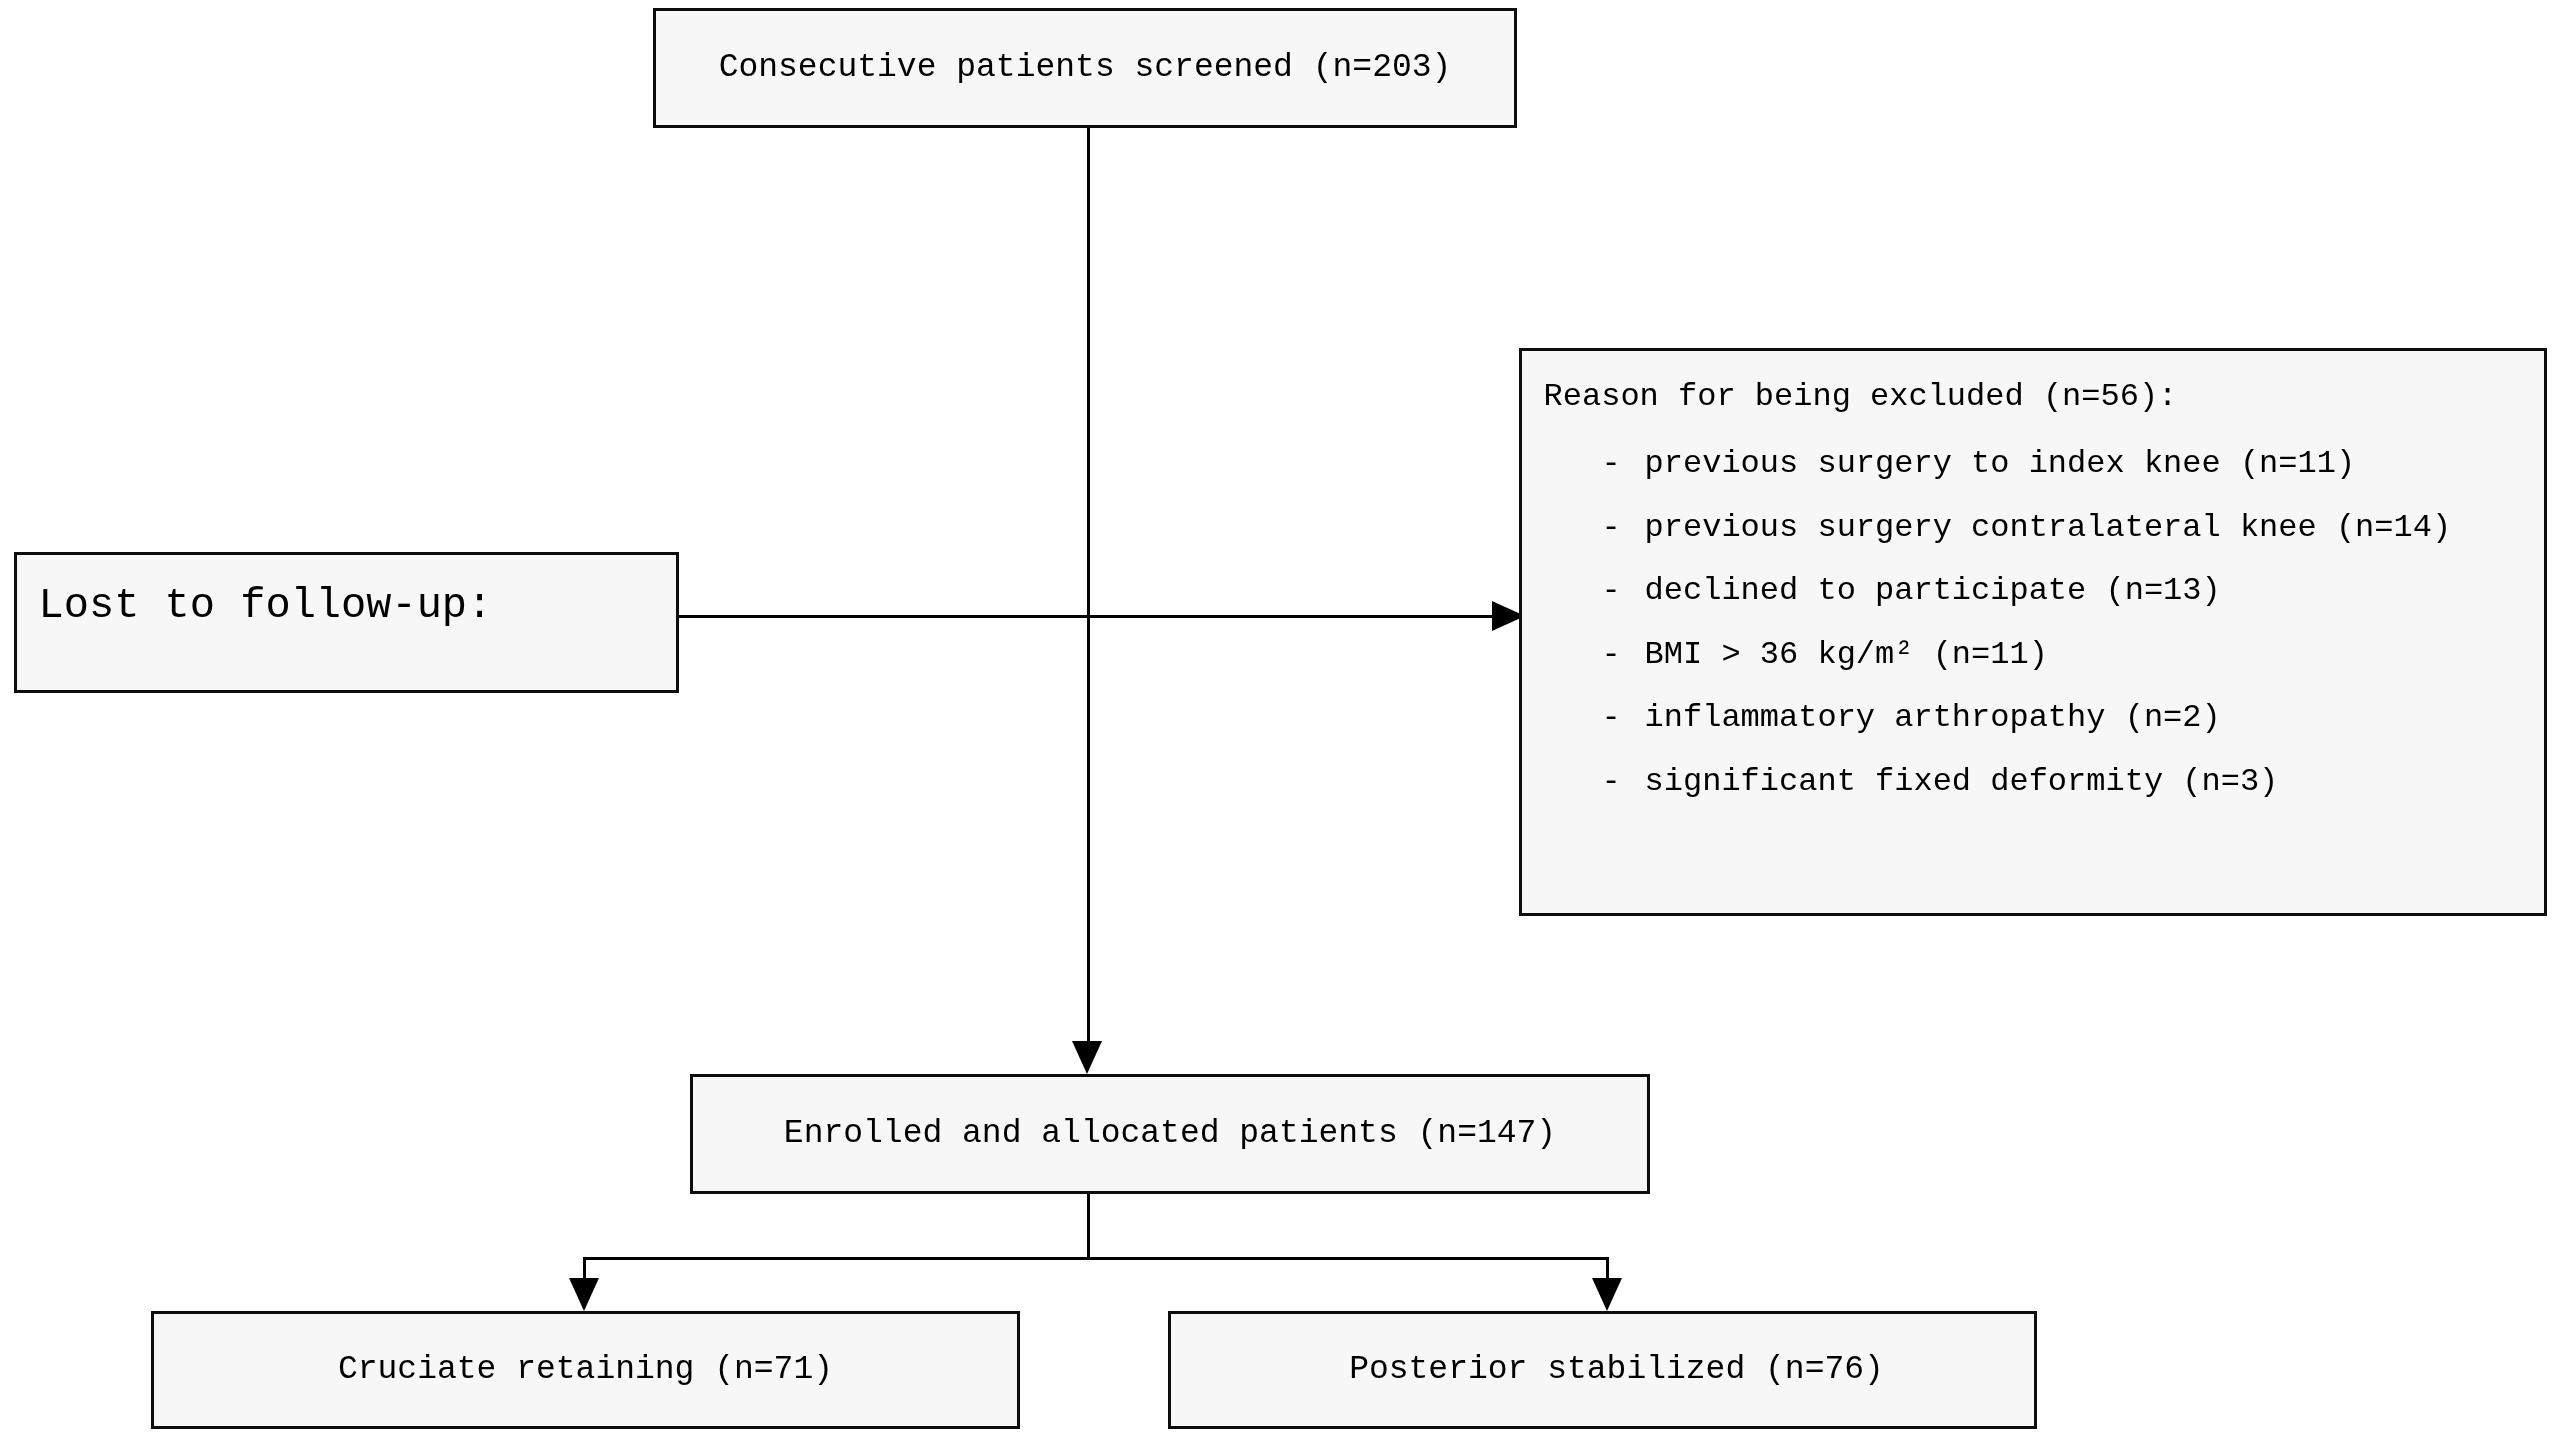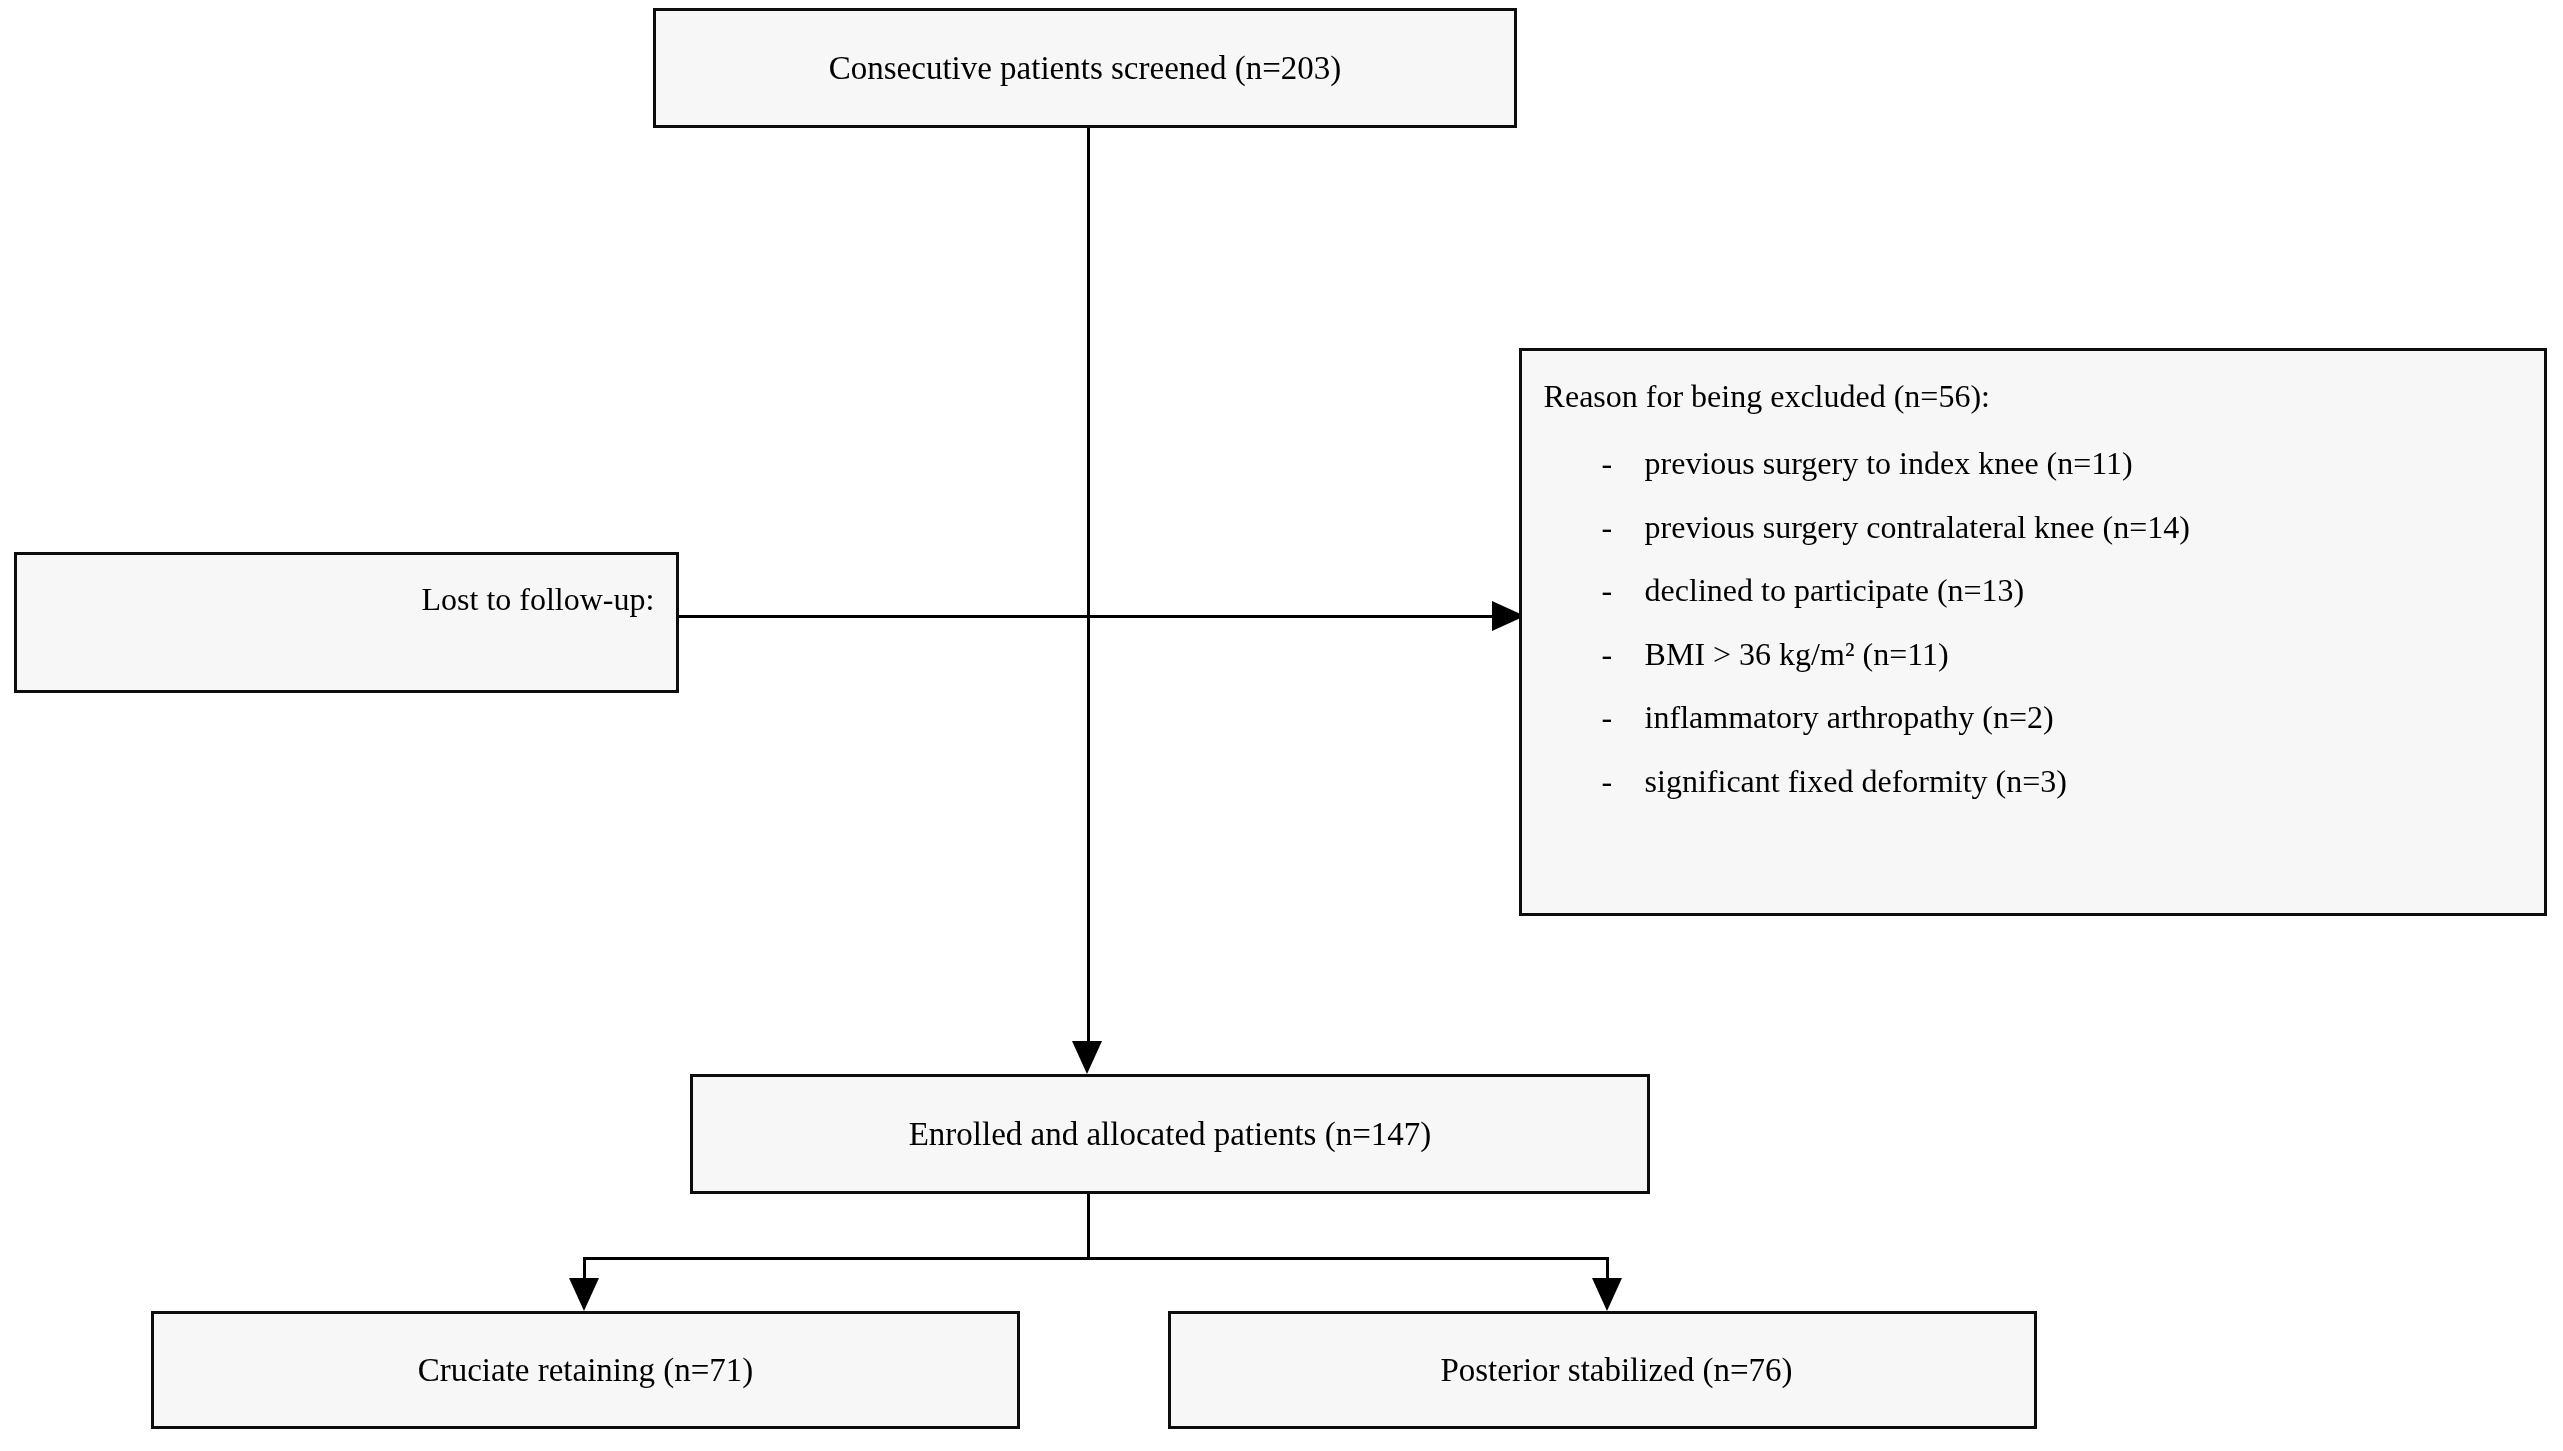--- a/index.html
+++ b/index.html
@@ -9,20 +9,21 @@
   }
   body {
     font-family: "Liberation Serif", "DejaVu Serif", serif;
   }
   #canvas {
     position: relative;
     width: 2563px;
     height: 1452px;
     background: #ffffff;
     overflow: hidden;
+    font-family: Liberation Mono, monospace;
   }
   .node {
     position: absolute;
     box-sizing: border-box;
     background: #f7f7f7;
     border: 3.2px solid #0d0d0d;
     display: flex;
     align-items: center;
     justify-content: center;
     text-align: center;
@@ -41,24 +42,24 @@
     font-size: 33px;
   }
   #node-enrolled {
     left: 690px;  top: 1074px;
     width: 960px; height: 120px;
     font-size: 33px;
   }
   #node-lost {
     left: 14px;   top: 552px;
     width: 665px; height: 141px;
-    font-size: 32px;
+    font-size: 42px;
     display: block;
     padding: 23px 21.6px 0 21.6px;
-    text-align: right;
+    text-align: left;
   }
   #node-lost .lost-line {
     display: block;
     white-space: nowrap;
     margin-bottom: 29px;
   }
   #node-excluded {
     left: 1519px; top: 348px;
     width: 1028px; height: 568px;
     font-size: 32px;

